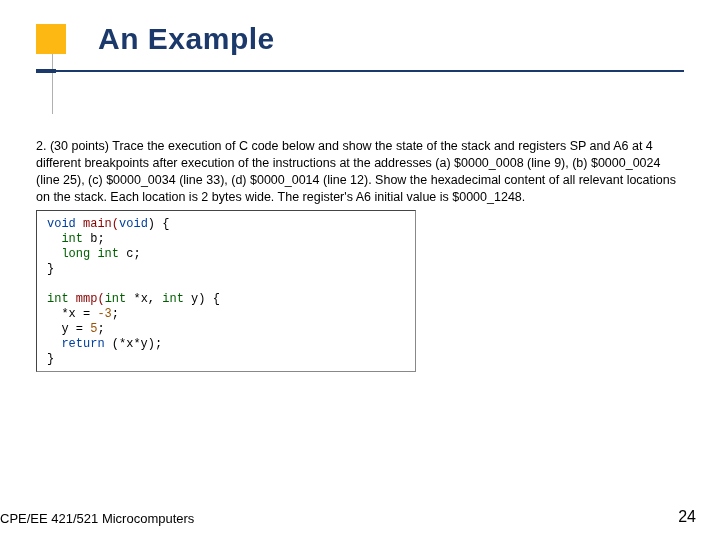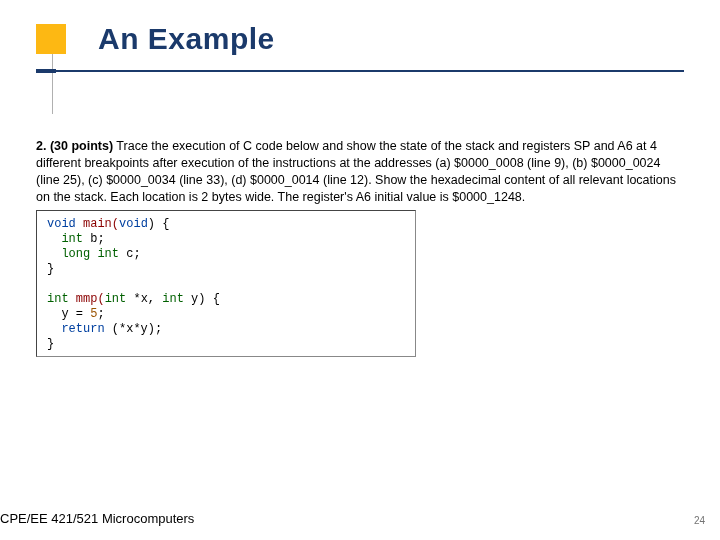--- a/index.html
+++ b/index.html
@@ -60,21 +60,21 @@
     letter-spacing: 0.5px;
   }
   .question-block {
     position: absolute;
     left: 36px;
     top: 138px;
     width: 640px;
     font-size: 12.5px;
     line-height: 1.35;
   }
-  .bold { font-weight: bold; }
+  .bold { font-weight: normal; }
   .code-box {
     position: absolute;
     left: 36px;
     top: 210px;
     width: 380px;
     border: 1px solid #444;
     border-right: 1px solid #888;
     border-bottom: 1px solid #888;
     padding: 6px 10px 4px 10px;
     font-family: "Courier New", Courier, monospace;
@@ -91,23 +91,23 @@
     position: absolute;
     bottom: 14px;
     left: 0;
     width: 720px;
     font-size: 13px;
     color: #000;
   }
   .page-num {
     position: absolute;
     bottom: 14px;
-    right: 15px;
-    font-size: 10px;
-    color: #737373;
+    right: 24px;
+    font-size: 16px;
+    color: #000000;
   }
 </style>
 </head>
 <body>
 
 <div class="slide">
 
   <div class="accent-block"></div>
   <div class="vert-line"></div>
   <div class="header-rule"></div>
@@ -120,20 +120,21 @@
     <span>Trace the execution of C code below and show the state of the stack and registers SP and A6 at 4 different breakpoints after execution of the instructions at the addresses (a) $0000_0008 (line 9), (b) $0000_0024 (line 25), (c) $0000_0034 (line 33), (d) $0000_0014 (line 12). Show the hexadecimal content of all relevant locations on the stack.  Each location is 2 bytes wide.  The register's A6 initial value is $0000_1248.</span>
   </div>
 
   <div class="code-box">
     <div class="code-line"><span class="comment-blue">void</span><span class="fn-red"> main(</span><span class="comment-blue">void</span><span>) {</span></div>
     <div class="code-line"><span class="kw-green">  int</span><span> b;</span></div>
     <div class="code-line"><span class="kw-green">  long int</span><span> c;</span></div>
     <div class="code-line"><span>}</span></div>
     <div class="code-line"><span> </span></div>
     <div class="code-line"><span class="kw-green">int</span><span class="fn-red"> mmp(</span><span class="kw-green">int</span><span> *x, </span><span class="kw-green">int</span><span> y) {</span></div>
+    <div class="code-line"><span>  *x = </span><span class="lit-orange">-3</span><span>;</span></div>
     <div class="code-line"><span>  y = </span><span class="lit-orange">5</span><span>;</span></div>
     <div class="code-line"><span class="comment-blue">  return</span><span> (*x*y);</span></div>
     <div class="code-line"><span>}</span></div>
   </div>
 
   <div class="footer-course">CPE/EE 421/521 Microcomputers</div>
   <div class="page-num">24</div>
 </div>
 
 </body></html>

